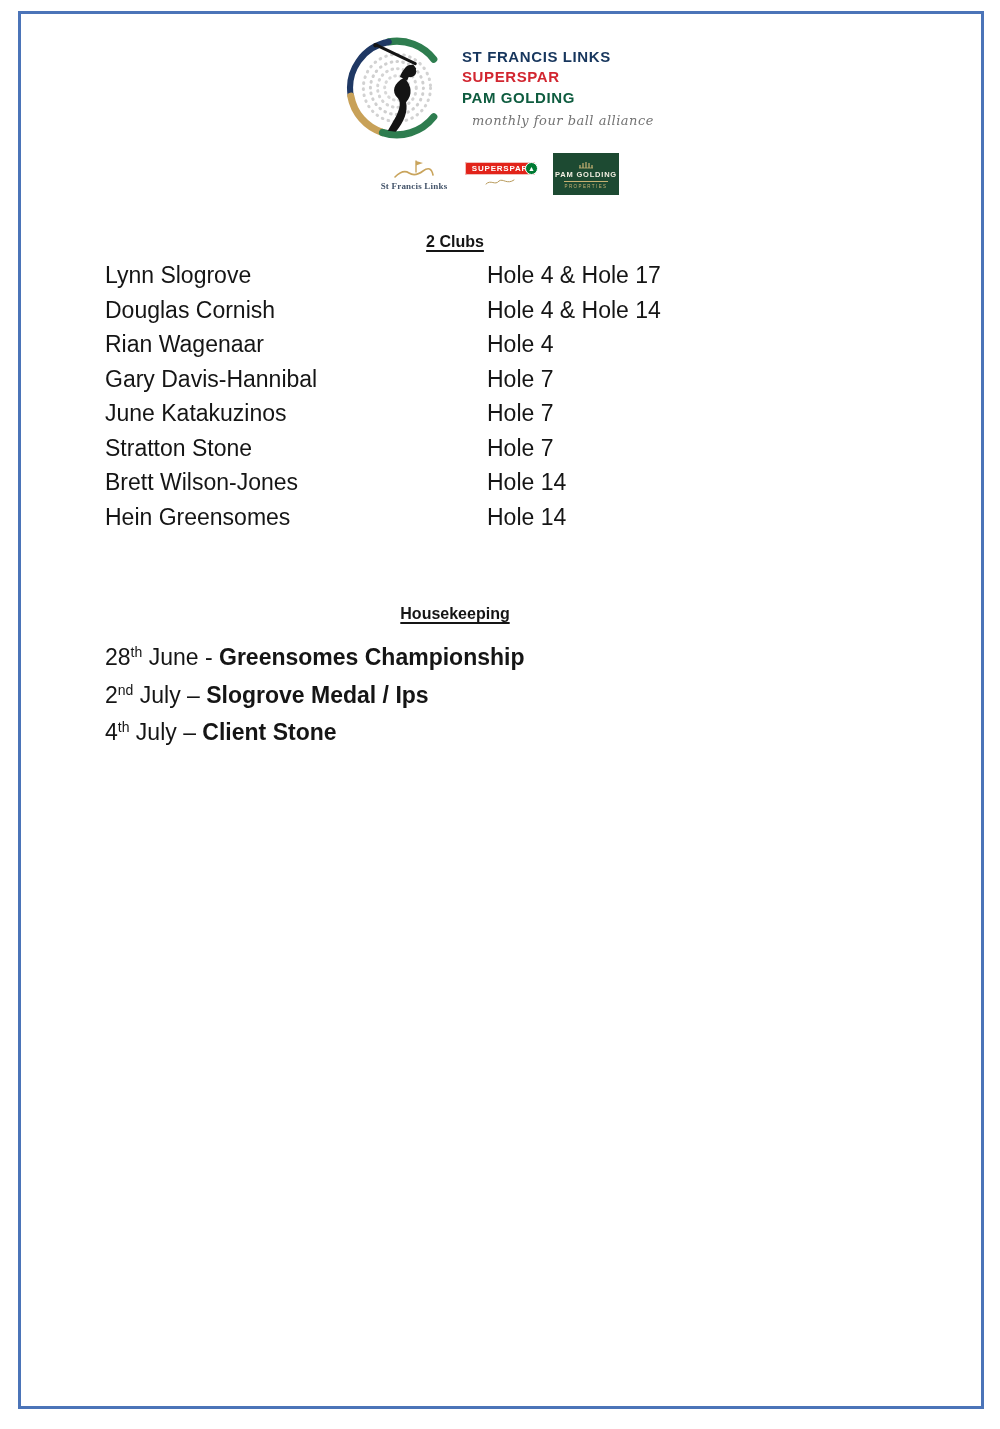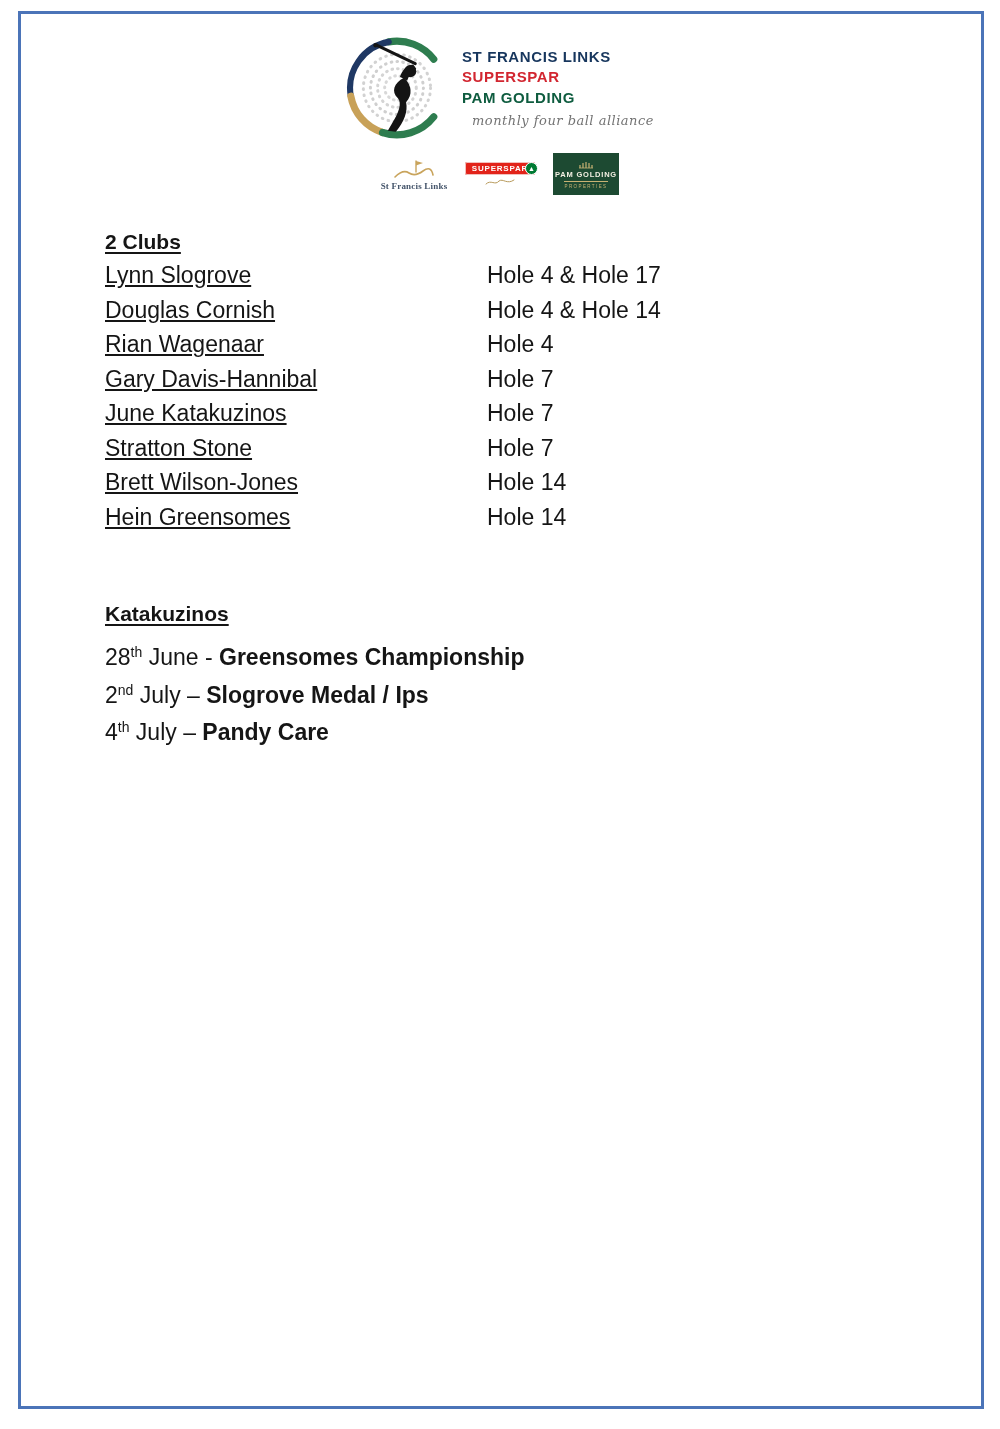--- a/index.html
+++ b/index.html
@@ -112,33 +112,34 @@
   .pg-sub {
     color: #c8b273;
     font-size: 4.5px;
     letter-spacing: 1.4px;
     margin-top: 2px;
     white-space: nowrap;
   }
 
   
   .section-heading {
-    font-size: 21px;
+    font-size: 16px;
     font-weight: 700;
     line-height: 32px;
     text-decoration: underline;
     text-decoration-thickness: 2px;
     text-underline-offset: 3px;
     color: #151515;
+    text-align: center;
   }
 
   .two-clubs { position: absolute; left: 105px; top: 226px; width: 700px; }
   .club-rows { margin-top: 0px; }
   .club-row { display: flex; font-size: 23px; line-height: 34.5px; color: #151515; }
-  .club-name { width: 382px; flex: 0 0 auto; text-decoration: underline; }
+  .club-name { width: 382px; flex: 0 0 auto; }
   .club-holes { flex: 1; }
 
   .housekeeping { position: absolute; left: 105px; top: 598px; width: 700px; }
   .hk-items { margin-top: 10px; }
   .hk-line { font-size: 23px; line-height: 34.5px; color: #151515; }
   .hk-line span { white-space: pre; }
   .hk-sup { font-size: 14px; position: relative; top: -8px; white-space: pre; }
   .hk-event { font-weight: 700; }
 </style>
 </head>
@@ -244,26 +245,26 @@
         <span class="club-holes">Hole 14</span>
       </div>
       <div class="club-row">
         <span class="club-name">Hein Greensomes</span>
         <span class="club-holes">Hole 14</span>
       </div>
     </div>
   </section>
 
   <section class="housekeeping">
-    <h2 class="section-heading">Katakuzinos</h2>
+    <h2 class="section-heading">Housekeeping</h2>
     <div class="hk-items">
       <div class="hk-line">
         <span>28</span><span class="hk-sup">th</span><span> June - </span><span class="hk-event">Greensomes Championship</span>
       </div>
       <div class="hk-line">
         <span>2</span><span class="hk-sup">nd</span><span> July – </span><span class="hk-event">Slogrove Medal / Ips</span>
       </div>
       <div class="hk-line">
-        <span>4</span><span class="hk-sup">th</span><span> July – </span><span class="hk-event">Pandy Care</span>
+        <span>4</span><span class="hk-sup">th</span><span> July – </span><span class="hk-event">Client Stone</span>
       </div>
     </div>
   </section>
 </div>
 
 </body></html>

